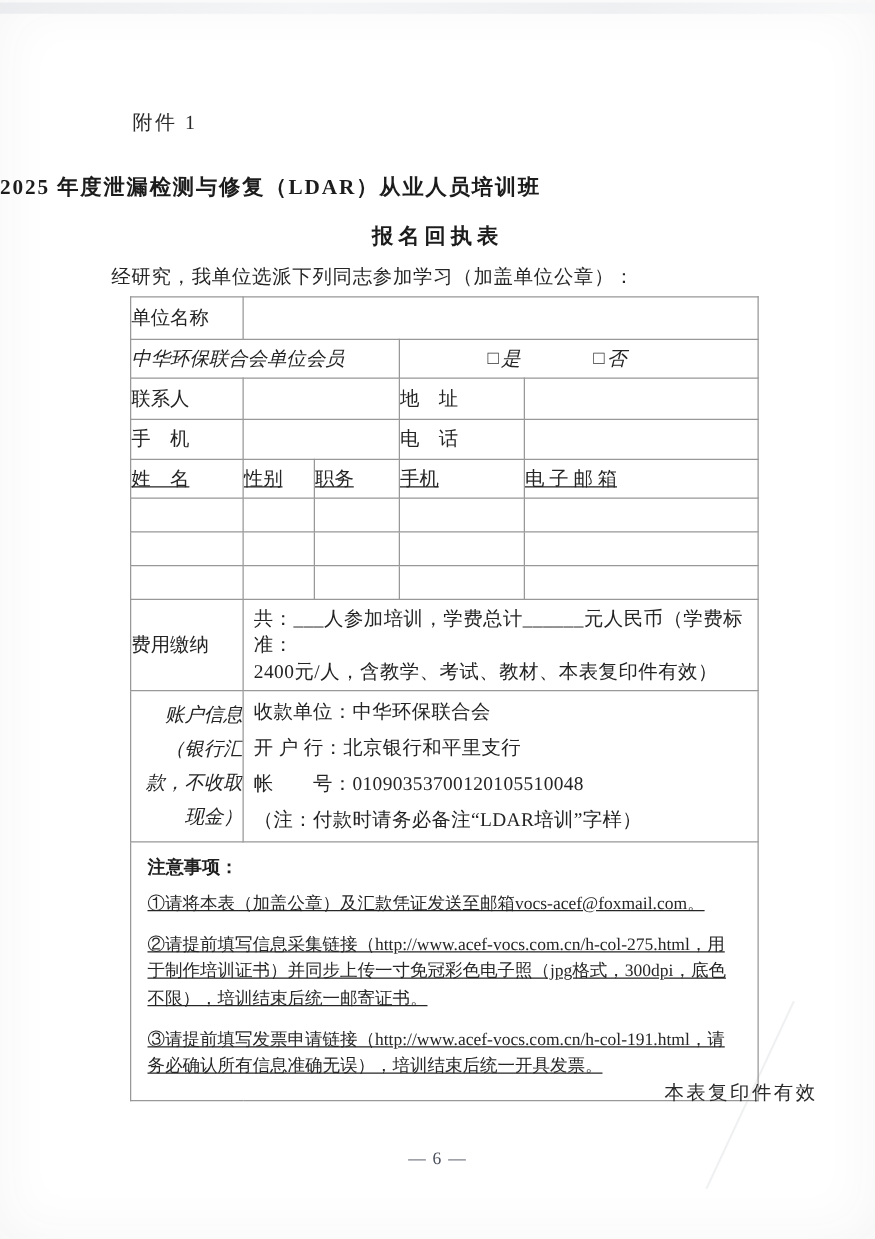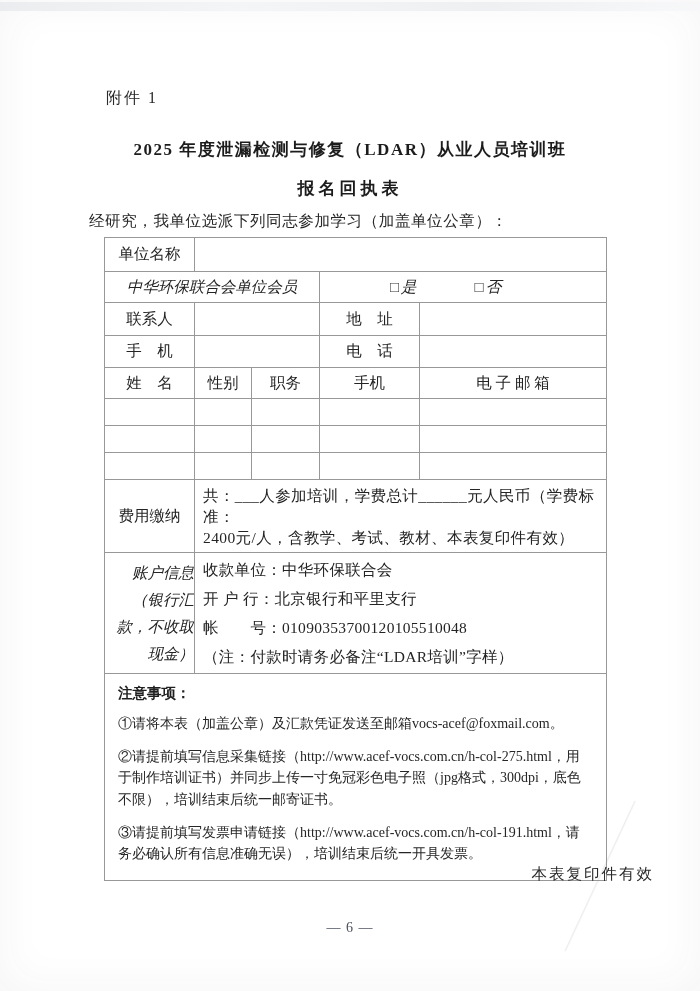--- a/index.html
+++ b/index.html
@@ -21,21 +21,21 @@
     position:absolute;right:-30px;bottom:40px;width:260px;height:150px;
     background:linear-gradient(115deg,transparent 49.6%,#d8dadd 50%,transparent 50.5%);
     opacity:.5;
   }
   .attachment{
     position:absolute;left:106px;top:88px;
     font-size:16px;letter-spacing:2px;color:#2a2a2a;
   }
   .title1{
     position:absolute;top:138px;left:0;width:100%;
-    text-align:center;font-size:17px;font-weight:bold;
+    font-size:17px;font-weight:bold;
     letter-spacing:1.5px;color:#1c1c1c;
   }
   .title2{
     position:absolute;top:177px;left:0;width:100%;
     text-align:center;font-size:17px;font-weight:bold;
     letter-spacing:4px;color:#1c1c1c;
   }
   .intro{
     position:absolute;left:89px;top:211px;
     font-size:15.5px;letter-spacing:.6px;color:#262626;
@@ -47,35 +47,35 @@
   table.form td{
     border:1px solid #989898;
     font-size:15.5px;color:#242424;
     padding:0;vertical-align:middle;
     overflow:hidden;
   }
   tr.r-unit{height:34px;}
   tr.r-member{height:31px;font-style:italic;}
   tr.r-contact{height:33px;}
   tr.r-mobile{height:32px;}
-  tr.r-head{height:31px;}
+  tr.r-head{height:31px;text-decoration:underline;}
   tr.r-empty{height:27px;}
   tr.r-fee{height:73px;}
   tr.r-account{height:121px;}
   tr.r-notes{height:177px;}
-  .c{text-align:center;}
+  .c{text-align:left;}
   .member-opts{display:flex;align-items:center;gap:58px;padding-left:70px;}
   .member-opts .opt{display:inline-flex;align-items:center;gap:2px;cursor:default;}
   .cbox{font-size:15px;color:#333;}
   .fee-content{padding:4px 8px;line-height:21px;letter-spacing:.4px;}
   .acct-label{white-space:pre-line;text-align:right;line-height:27px;font-size:15px;font-style:italic;}
   .acct-content{padding:2px 8px;line-height:29px;letter-spacing:.3px;}
   .notes-cell{vertical-align:top !important;padding:8px 13px 4px 13px !important;}
   .notes-title{font-weight:bold;font-size:14.5px;margin:2px 0 10px 0;color:#1f1f1f;}
-  .note-item{font-size:14px;line-height:1.55;margin-bottom:11px;color:#262626;word-break:break-all;}
+  .note-item{font-size:14px;line-height:1.55;margin-bottom:11px;color:#262626;word-break:break-all;text-decoration:underline;}
   .copy-valid{
     position:absolute;left:104px;top:864px;width:502px;
     text-align:right;font-size:15.5px;letter-spacing:2px;color:#2a2a2a;margin-left:48px;
   }
   .pagenum{
     position:absolute;left:0;top:920px;width:100%;
     text-align:center;font-size:14px;color:#4a4f5c;letter-spacing:1px;
   }
 </style>
 </head>

